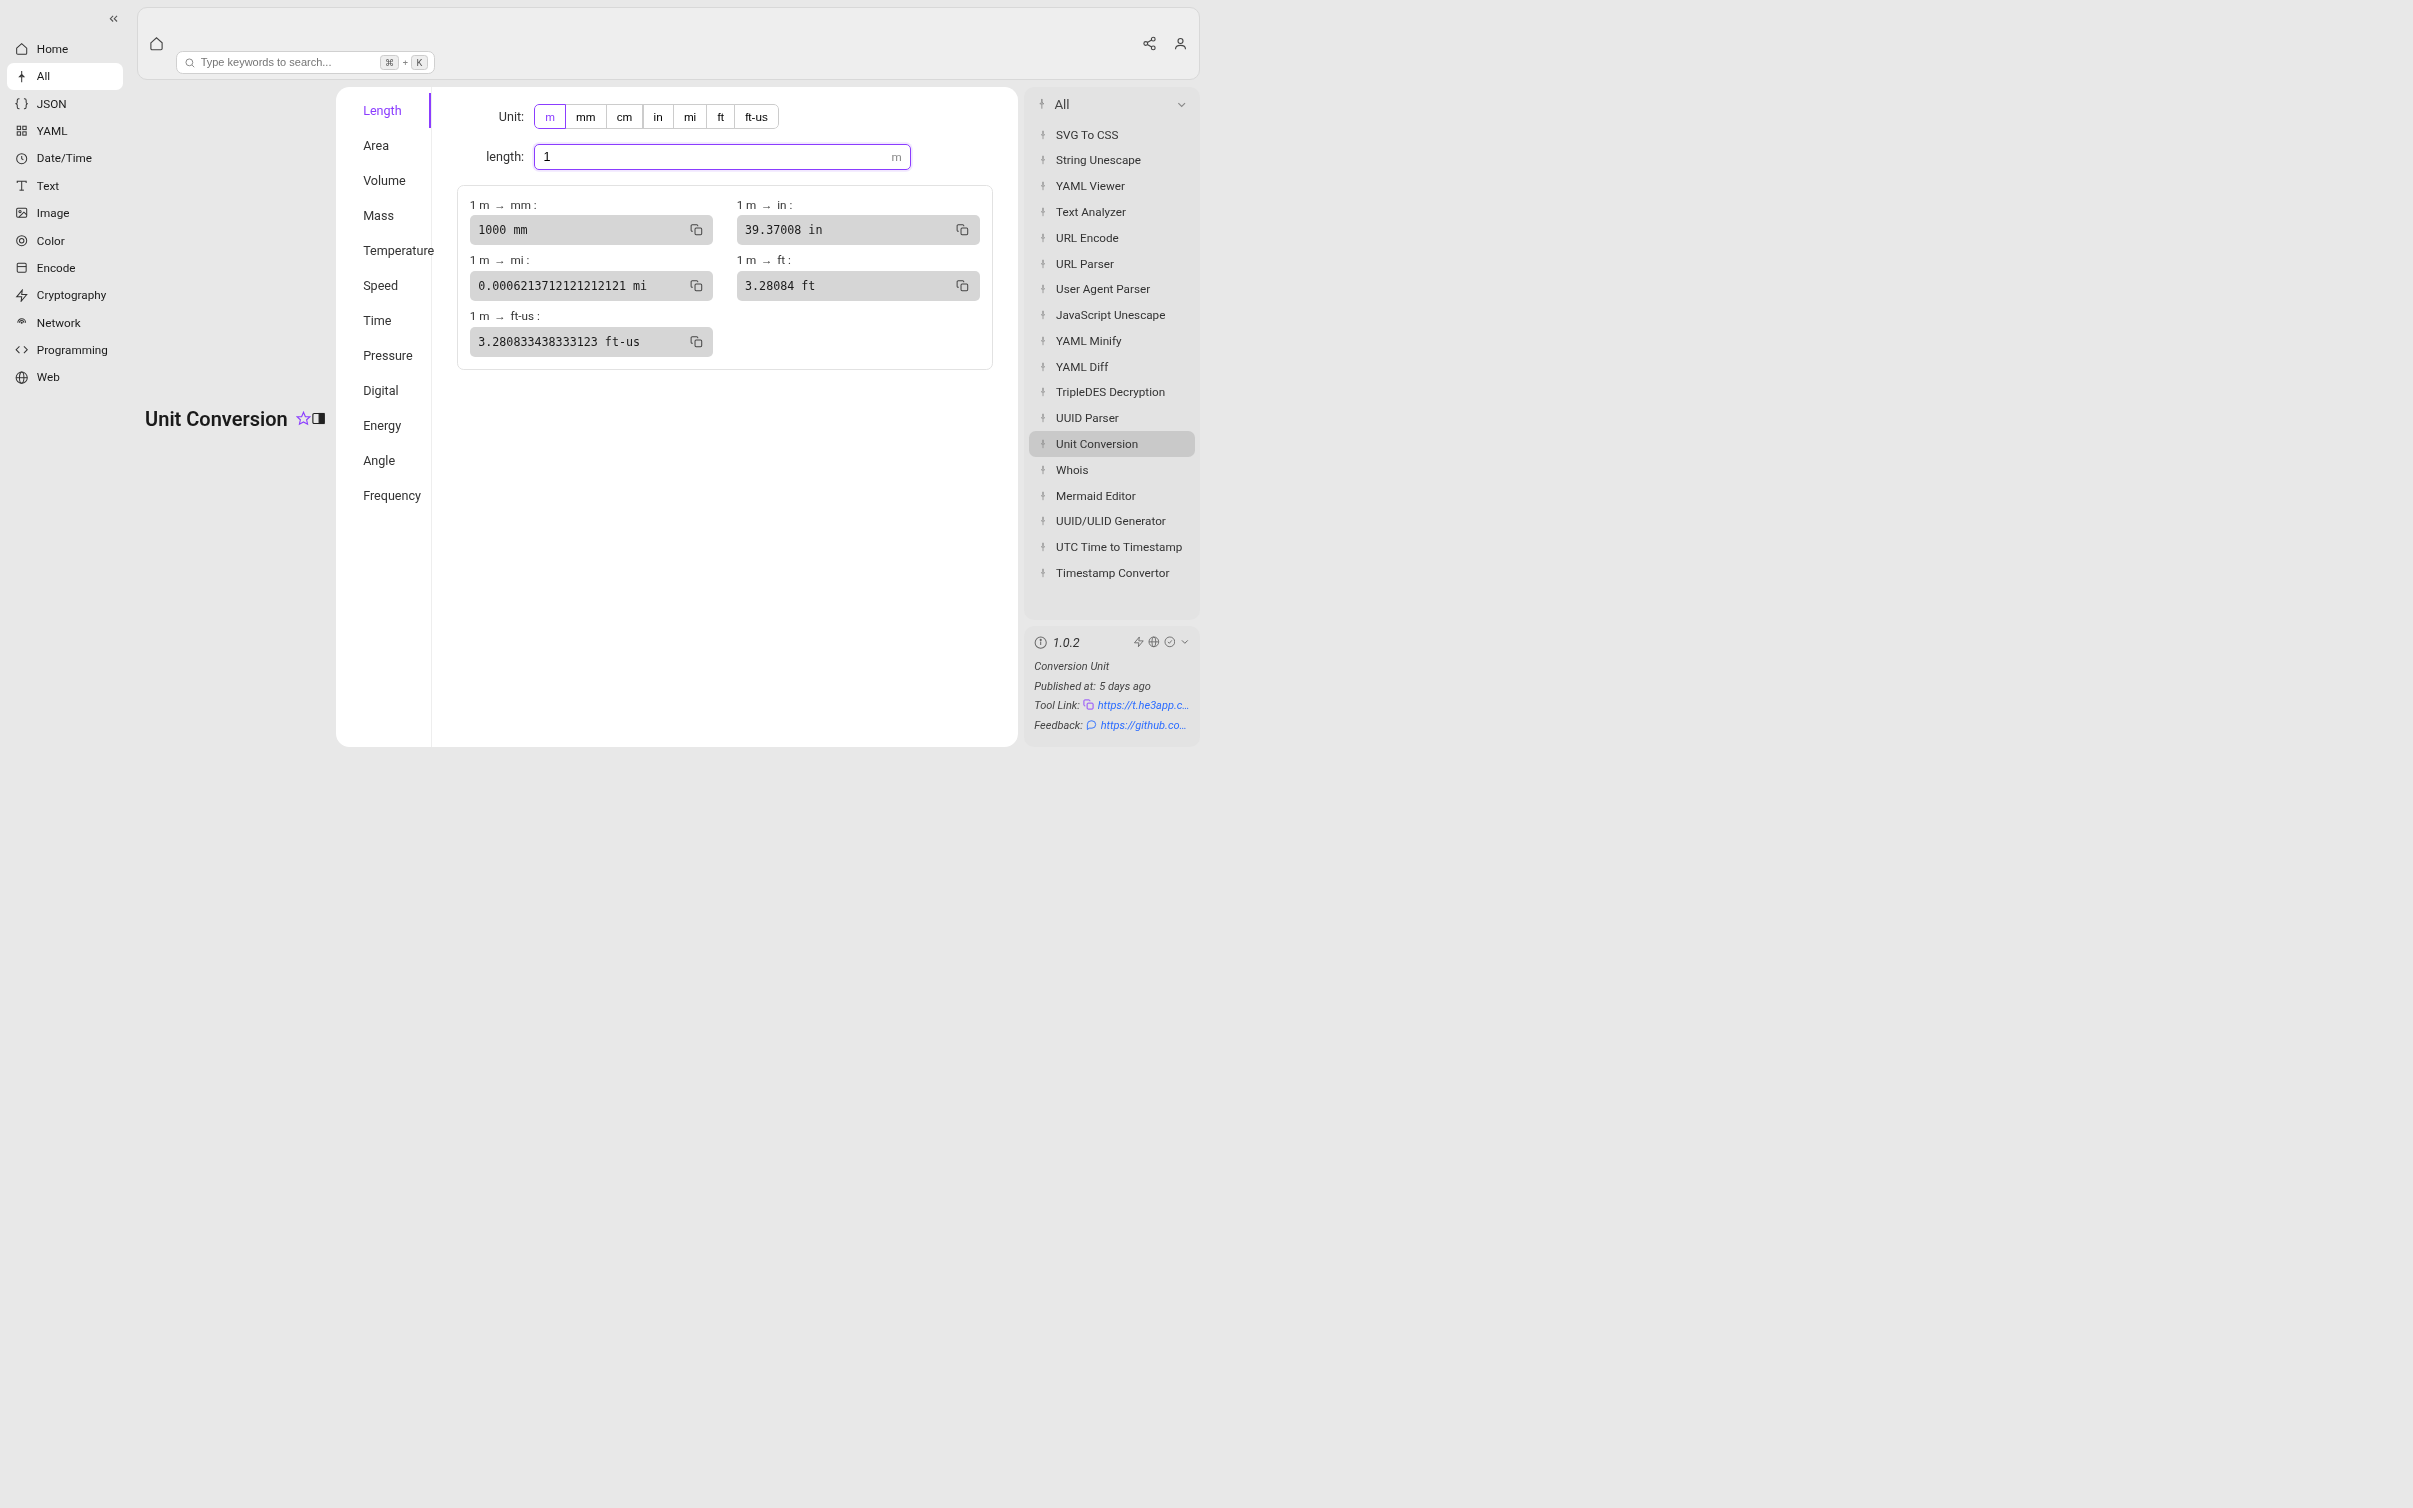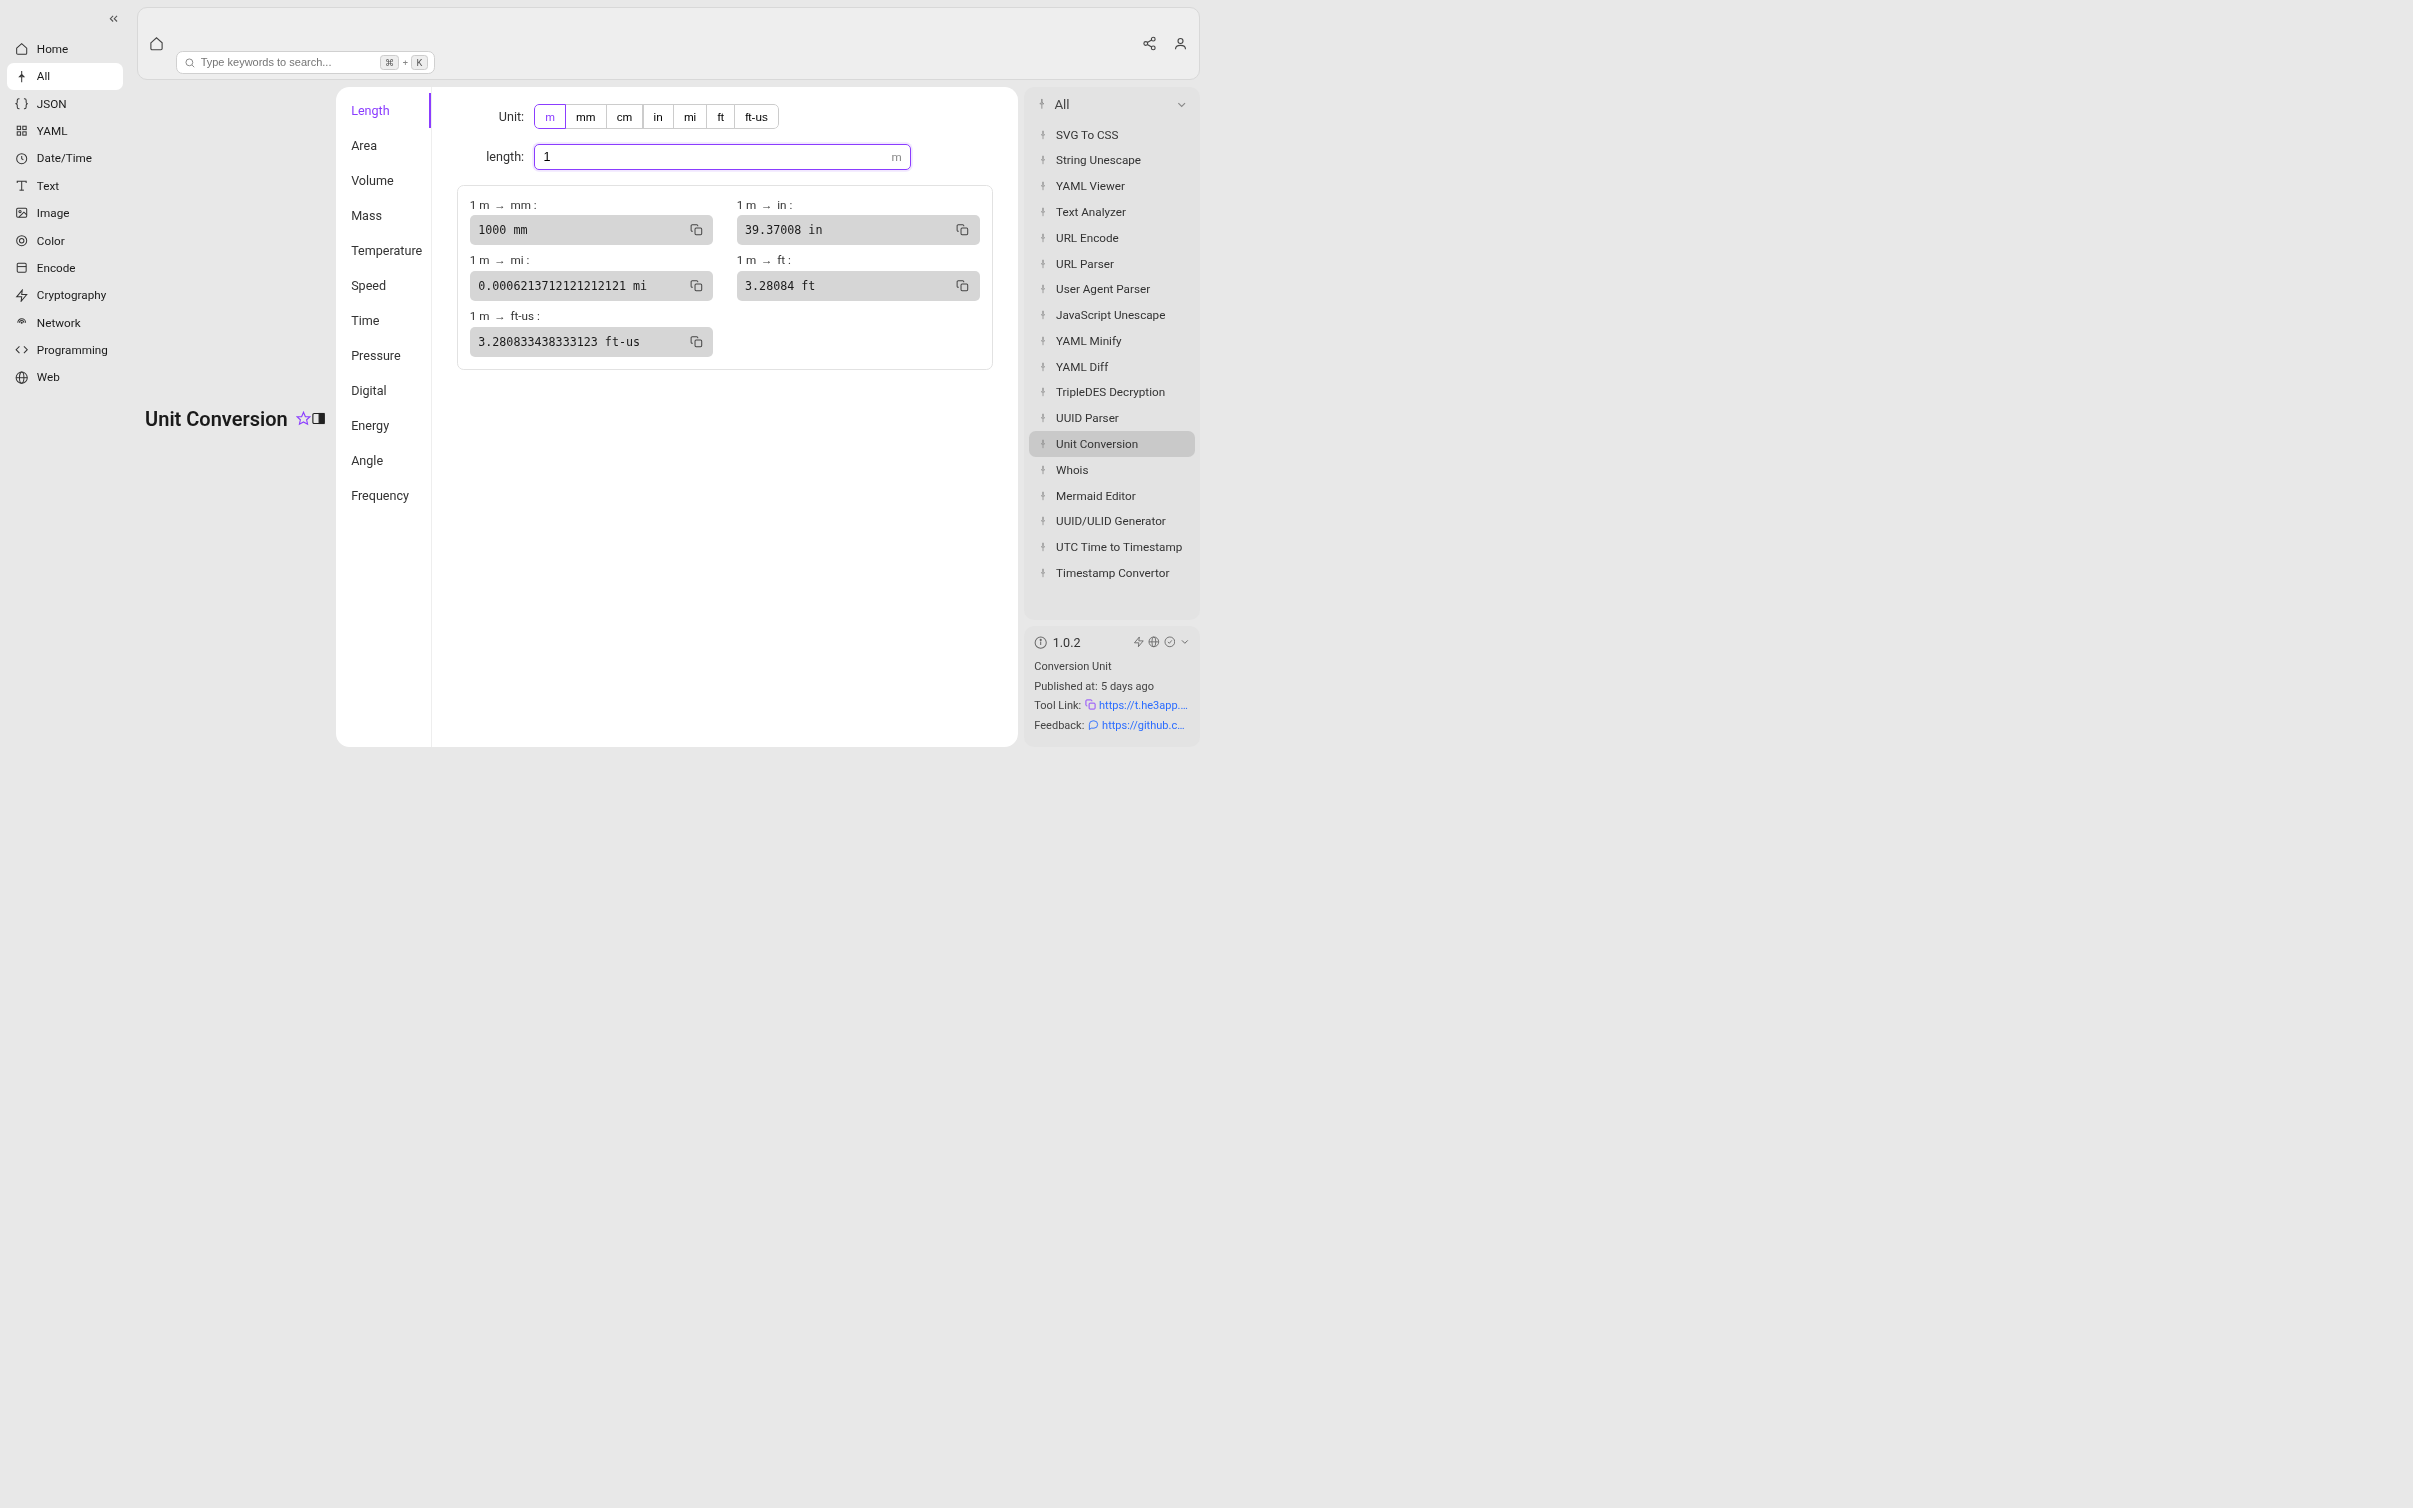--- a/index.html
+++ b/index.html
@@ -98,21 +98,21 @@
 }
 
 
 .cat-tabs {
   width: 96px;
   border-right: 0.8px solid #eee;
   display:flex; flex-direction:column;
   padding: 6.7px 0;
 }
 .cat-tab {
-  padding: 10px 15px;
+  padding: 10px 27px;
   cursor:pointer;
   color:#333;
   font-size: 12.6px;
   border-right: 2.5px solid transparent;
 }
 .cat-tab.active {
   color:#8b3dff;
   border-right-color:#8b3dff;
 }
 
@@ -191,21 +191,21 @@
   border-radius:6.7px;
   cursor:pointer;
   color:#333;
   font-size:11.7px;
 }
 .tool-item.sel { background:#c9c9c9; }
 .tool-item .pin { width:11.7px; color:#888; flex-shrink:0;}
 .tool-list::-webkit-scrollbar { width:6.7px; }
 .tool-list::-webkit-scrollbar-thumb { background:#bdbdbd; border-radius:3.4px; }
 
-.info-panel { padding: 8.4px 10px 11.7px; font-size:11px; }
+.info-panel { padding: 8.4px 10px 11.7px; font-size:11px;font-style:italic; }
 .info-header { display:flex; align-items:center; justify-content:space-between; margin-bottom:6.7px;}
 .info-header-left { display:flex; align-items:center; gap:5px; color:#333; font-size:12.6px;}
 .info-header-right { display:flex; align-items:center; gap:3.4px; color:#666; }
 .info-line { margin: 3.4px 0; color:#444; display:flex; gap:3.4px; white-space:nowrap; overflow:hidden;}
 .info-line .k { color:#444; }
 .info-line a { color:#2b6cff; text-decoration:none; overflow:hidden; text-overflow:ellipsis; }
 .link-ico { color:#8b3dff; flex-shrink:0;}
 .chat-ico { color:#2b6cff; flex-shrink:0;}
 
 svg { display:block; }

